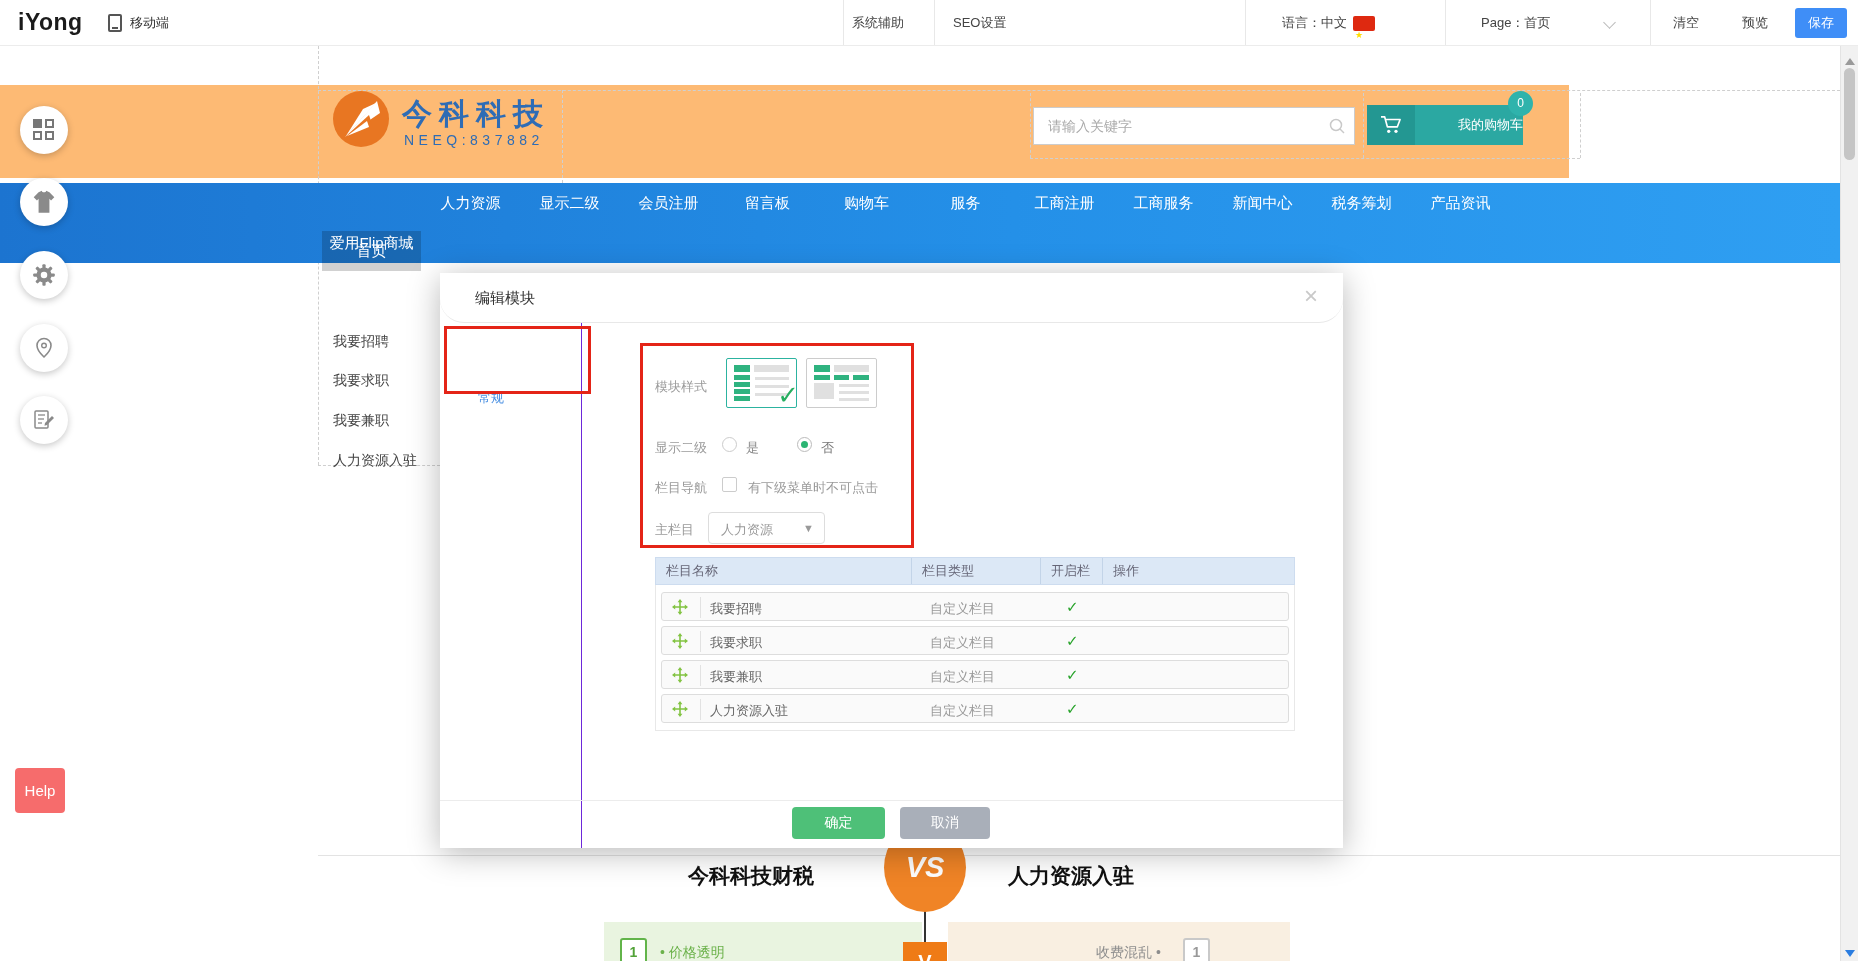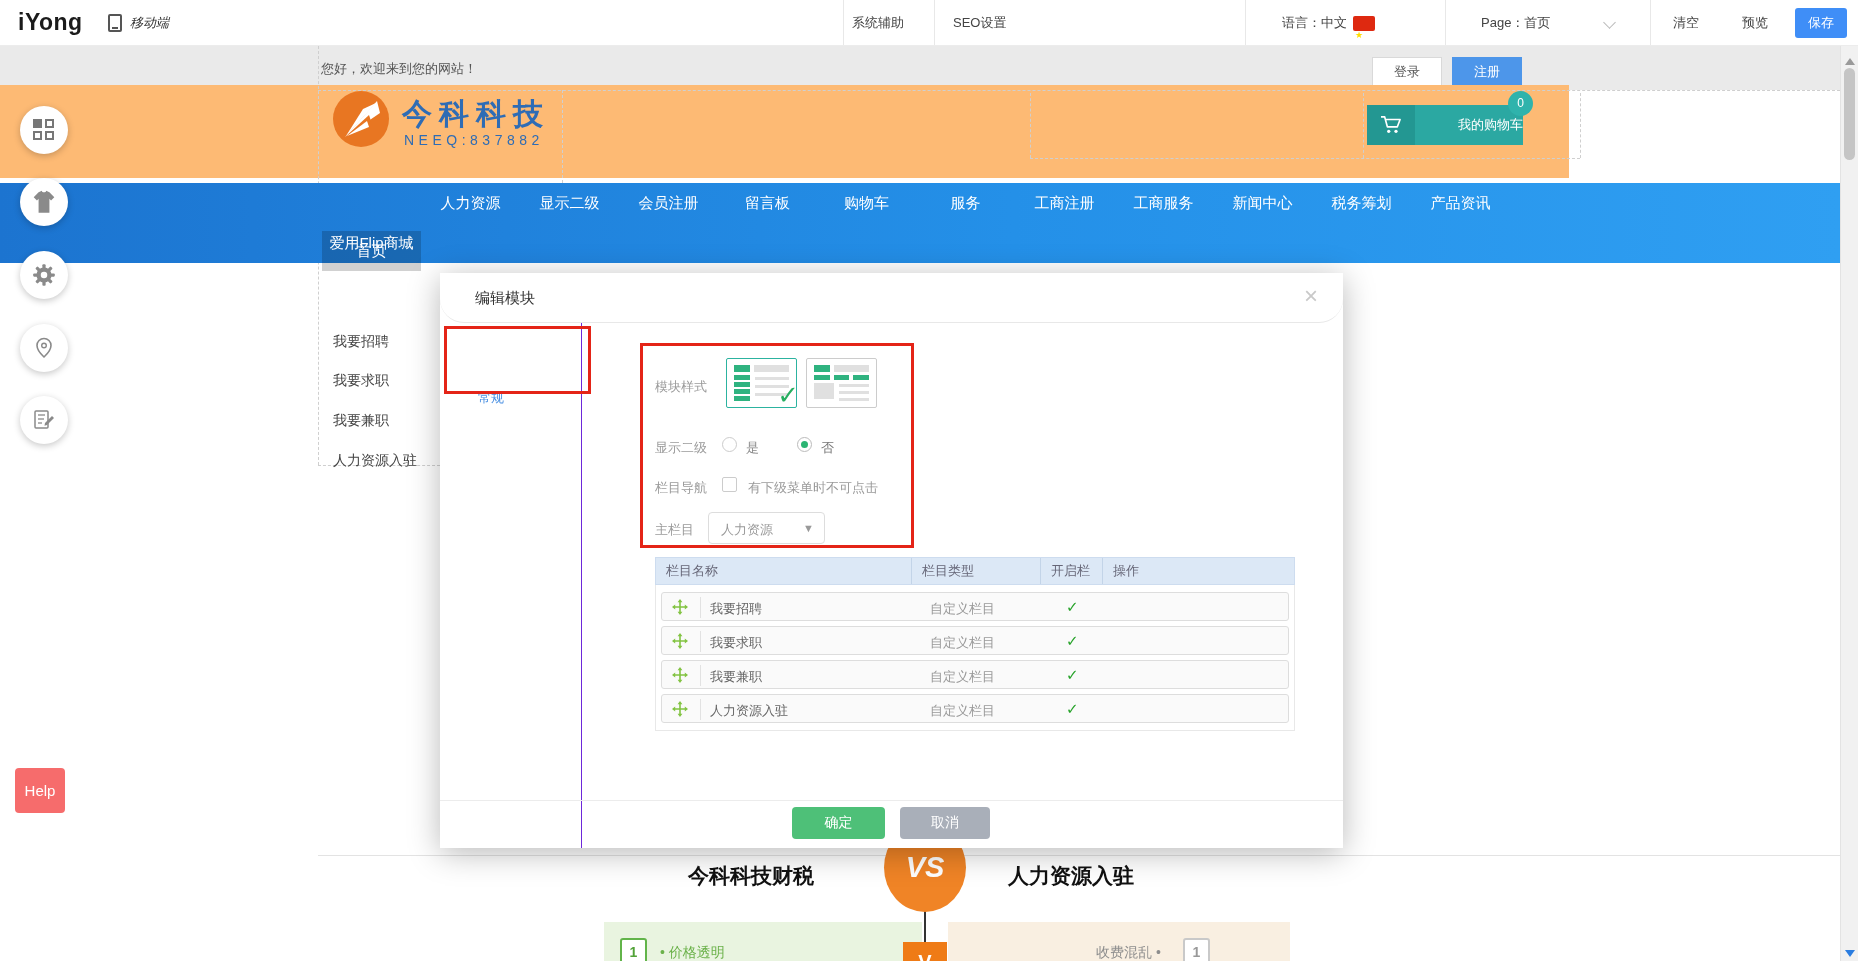--- a/index.html
+++ b/index.html
@@ -2,21 +2,21 @@
 <html><head>
 <meta charset="utf-8">
 <style>
   * { margin:0; padding:0; box-sizing:border-box; }
   body { font-family:"Liberation Sans","DejaVu Sans",sans-serif; background:#fff; }
   .stage { position:relative; width:1858px; height:961px; background:#fff; overflow:hidden; }
 
   
   .topbar { position:absolute; left:0; top:0; width:1858px; height:46px; background:#fff; border-bottom:1px solid #ececec; z-index:90; }
   .brand { position:absolute; left:18px; top:0; line-height:45px; font-size:23px; font-weight:600; color:#1b1b1b; letter-spacing:.5px; }
-  .mobile-group { position:absolute; left:108px; top:0; height:45px; display:flex; align-items:center; gap:8px; font-size:13px; color:#333;font-style:italic; }
+  .mobile-group { position:absolute; left:108px; top:0; height:45px; display:flex; align-items:center; gap:8px; font-size:13px; color:#333; }
   .mobile-ic { width:14px; height:18px; border:2px solid #555; border-radius:2px; position:relative; }
   .mobile-ic:after { content:""; position:absolute; left:2px; bottom:1px; width:6px; height:2px; background:#555; }
   .tb-item { position:absolute; top:0; line-height:45px; font-size:13px; color:#444; cursor:pointer; }
   .tb-div { position:absolute; top:0; width:1px; height:45px; background:#e8e8e8; }
   .flag { display:inline-block; width:22px; height:15px; background:#de2910; border-radius:2px; position:relative; vertical-align:middle; margin-left:6px; }
   .flag:before { content:"★"; position:absolute; left:2px; top:-3px; font-size:9px; color:#ffde00; }
   .chev { display:inline-block; width:9px; height:9px; border-right:1px solid #b9b9b9; border-bottom:1px solid #b9b9b9; transform:rotate(45deg); }
   .save-btn { position:absolute; left:1795px; top:8px; width:52px; height:30px; background:#3f8ef7; color:#fff; font-size:13px; border:none; border-radius:3px; cursor:pointer; }
 
   
@@ -145,36 +145,38 @@
     <div class="tb-item" style="left:1481px">
       <span>Page：首页</span>
     </div>
     <div class="tb-item" style="left:1605px;top:16px;line-height:1"><span class="chev"></span></div>
     <div class="tb-div" style="left:1650px"></div>
     <div class="tb-item" style="left:1673px">清空</div>
     <div class="tb-item" style="left:1742px">预览</div>
     <button class="save-btn">保存</button>
   </div>
 
-  <div class="welcome">
-    <div class="welcome-txt">您好，欢迎来到您的网站！</div>
-    <button class="login-btn">登录</button>
-    <button class="register-btn">注册</button>
-  </div>
 
   <div class="siteheader">
     <svg class="logo-circle" viewBox="0 0 56 56">
       <circle cx="28" cy="28" r="28" fill="#e87622"></circle>
       <polygon points="12,46 44,10 47,22" fill="#fff"></polygon>
       <polygon points="12,46 36,24 38,30" fill="#e87622"></polygon>
       <polygon points="13,45 43,12 30,18" fill="#fff"></polygon>
       <polygon points="14,45 34,30 36,36" fill="#fff"></polygon>
     </svg>
     <div class="logo-title">今科科技</div>
     <div class="logo-sub">NEEQ:837882</div>
+    <div class="search-box">
+      <input type="text" placeholder="请输入关键字" style="">
+      <svg class="search-ic" width="18" height="18" viewBox="0 0 18 18">
+        <circle cx="8" cy="8" r="5.5" fill="none" stroke="#c9c9c9" stroke-width="1.5"></circle>
+        <line x1="12" y1="12" x2="16" y2="16" stroke="#c9c9c9" stroke-width="1.5"></line>
+      </svg>
+    </div>
     <div class="cart-btn">
       <div class="cart-ic-sec">
         <svg width="22" height="20" viewBox="0 0 24 22">
           <path d="M1 2 H5 L8 13 H19 L22 5 H6" fill="none" stroke="#fff" stroke-width="1.8" stroke-linejoin="round"></path>
           <circle cx="9.5" cy="18" r="1.8" fill="#fff"></circle>
           <circle cx="17.5" cy="18" r="1.8" fill="#fff"></circle>
         </svg>
       </div>
       <div class="cart-label">我的购物车</div>
     </div>

